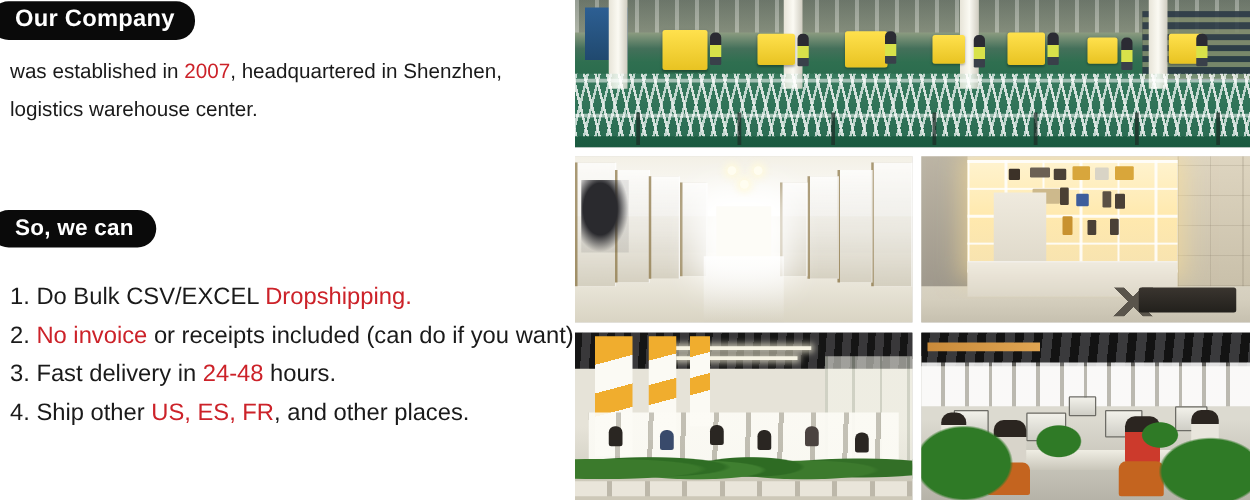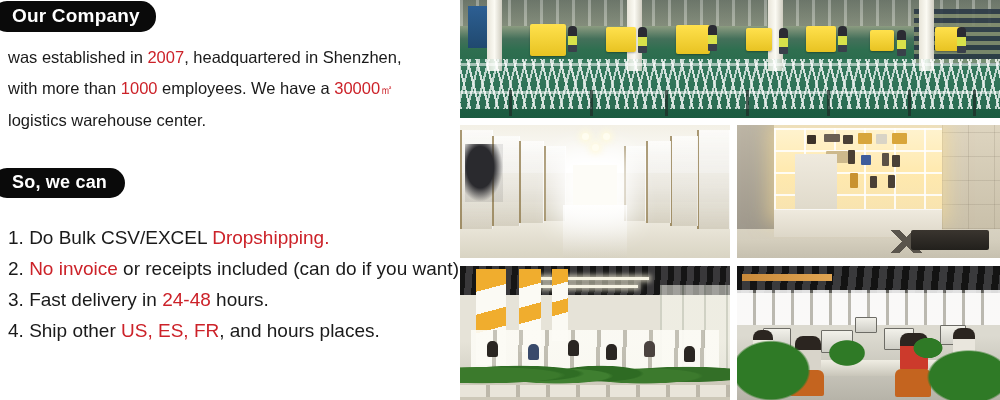--- a/index.html
+++ b/index.html
@@ -456,31 +456,30 @@
 <body>
 
 <div class="banner">
 
   <div class="text-panel">
 
     <div class="badge badge-company">Our Company</div>
 
     <div class="intro">
       <div class="intro-line" id="intro-line-0"><span>was established in </span><span class="red">2007</span><span>, headquartered in Shenzhen,</span></div>
-      <div class="intro-line" id="intro-line-1"><span>with more than </span><span class="red">1000</span><span> employees.  We have a </span><span class="red">30000</span><span class="red unit">㎡</span></div>
       <div class="intro-line" id="intro-line-2"><span>logistics warehouse center.</span></div>
     </div>
 
     <div class="badge badge-wecan">So, we can</div>
 
     <div class="claims">
       <div class="claim" id="claim-0"><span>1. </span><span><span>Do Bulk CSV/EXCEL </span><span class="red">Dropshipping.</span></span></div>
       <div class="claim" id="claim-1"><span>2. </span><span><span class="red">No invoice</span><span> or receipts included (can do if you want)</span></span></div>
       <div class="claim" id="claim-2"><span>3. </span><span><span>Fast delivery in </span><span class="red">24-48</span><span> hours.</span></span></div>
-      <div class="claim" id="claim-3"><span>4. </span><span><span>Ship other </span><span class="red">US, ES, FR</span><span>, and hours places.</span></span></div>
+      <div class="claim" id="claim-3"><span>4. </span><span><span>Ship other </span><span class="red">US, ES, FR</span><span>, and other places.</span></span></div>
     </div>
   </div>
 
   <div class="photo-grid">
 
     <div class="photo ph-factory">
       <div class="scene sc-factory">
         <div class="ceiling"></div>
         <div class="shelfwall"></div>
         <div class="door"></div>

